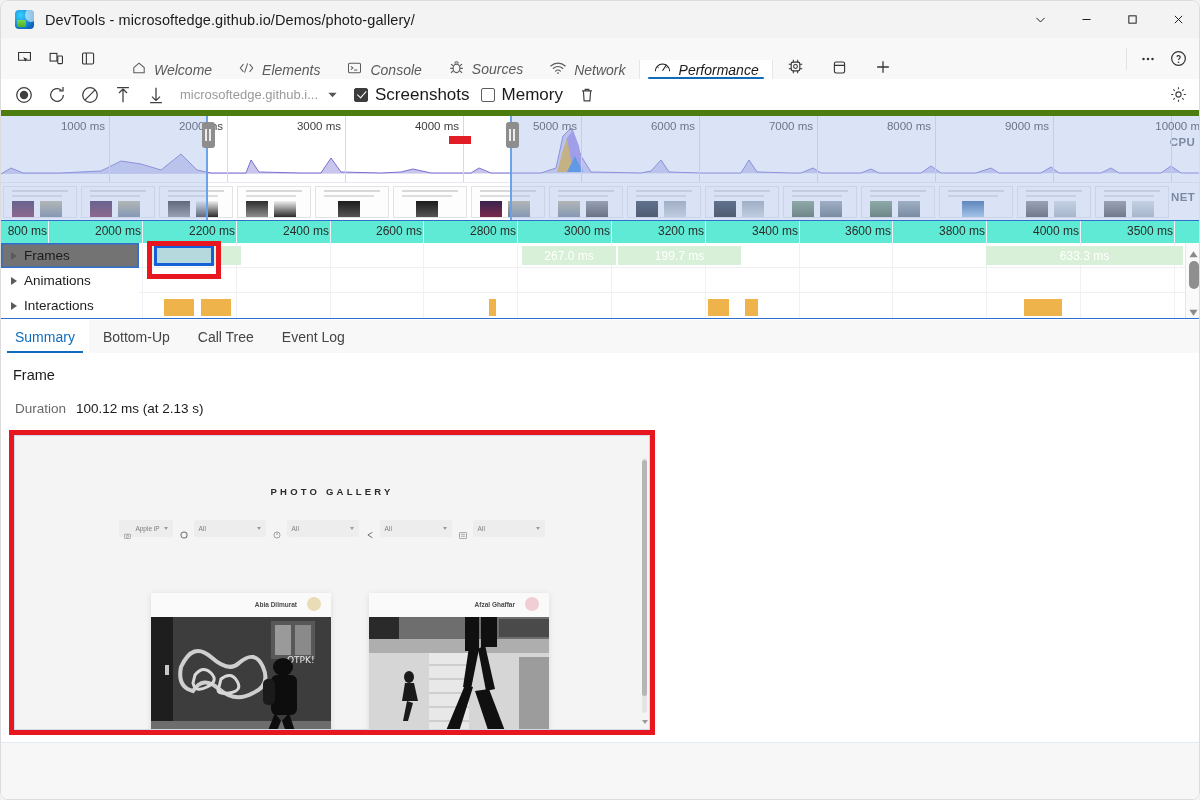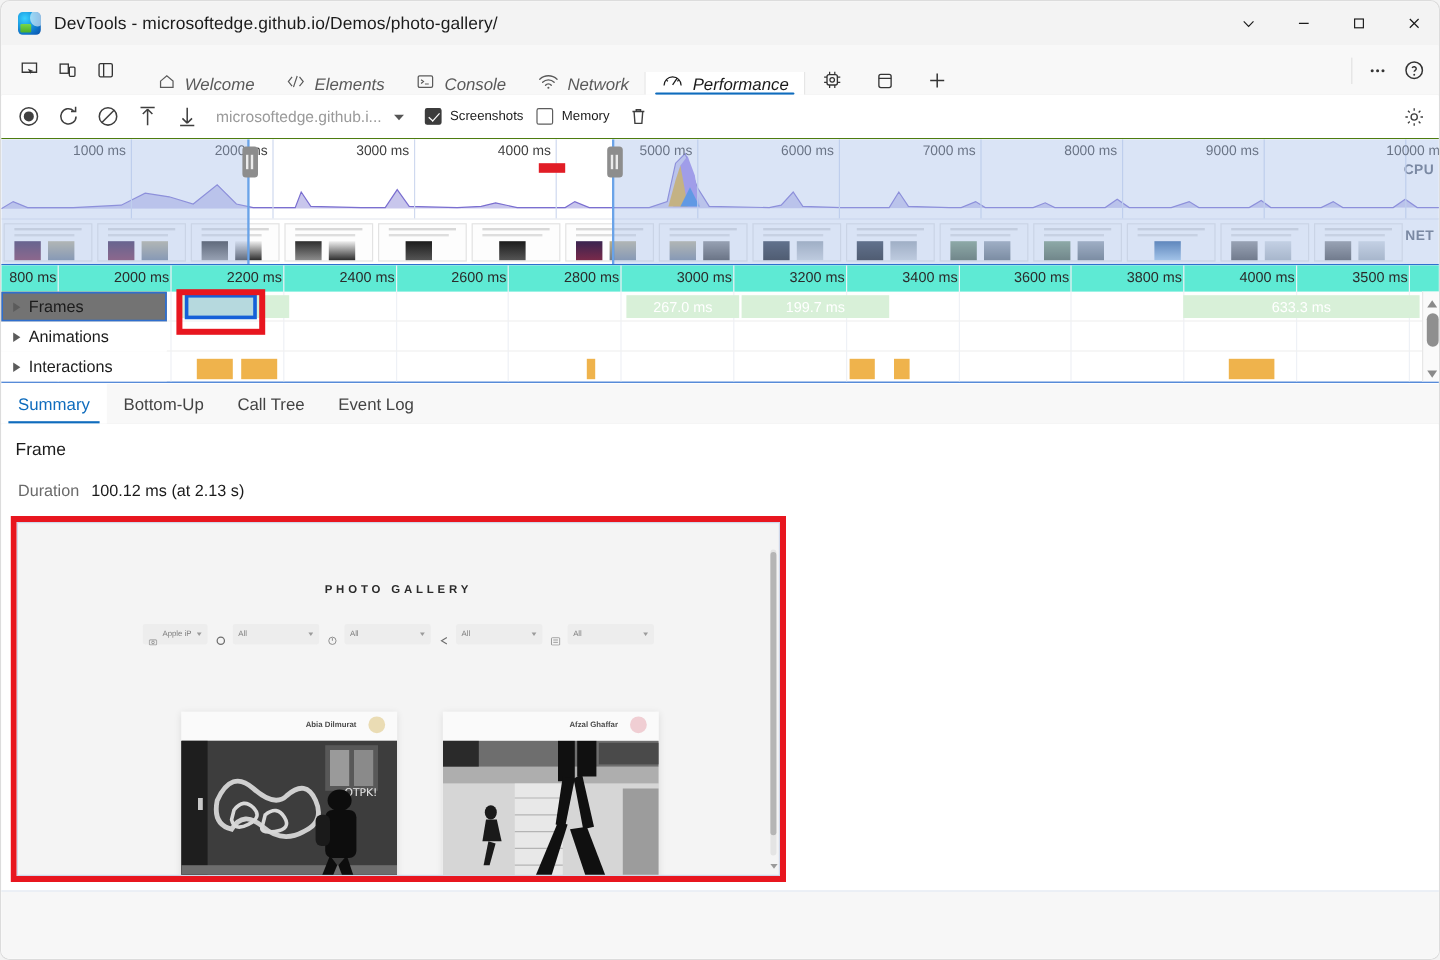--- a/index.html
+++ b/index.html
@@ -49,27 +49,27 @@
   .tab .tlabel{white-space:nowrap;}
   .tab.active{background:#ffffff;color:#1b1b1b;
     border-left:1px solid #e6e6e6;border-right:1px solid #e6e6e6;}
   .tab.active:after{content:"";position:absolute;left:8px;right:8px;bottom:0;height:2.5px;background:#0f6cbd;border-radius:2px;}
   .tabbar-right{margin-left:auto;display:flex;align-items:center;padding-right:8px;}
   .tabbar-right .vsep{height:22px;margin:0 6px;}
 
   
   .ctrlbar{
     position:absolute;left:0;top:78px;width:1200px;height:37px;
-    background:#ffffff;border-bottom:1px solid #4d7c0f;
+    background:#ffffff;border-bottom:6px solid #4d7c0f;
     display:flex;align-items:center;padding:0 8px;box-sizing:border-box;gap:3px;
   }
   .ctrl-icon{width:30px;height:30px;display:flex;align-items:center;justify-content:center;color:#404040;border-radius:4px;}
   .url-chip{font-size:13px;color:#9a9a9a;margin-left:6px;max-width:190px;overflow:hidden;white-space:nowrap;}
   .caret-btn{width:22px;height:26px;display:flex;align-items:center;justify-content:center;color:#555;}
-  .chk-wrap{display:flex;align-items:center;gap:7px;margin-left:8px;font-size:11px;color:#1b1b1b;}
+  .chk-wrap{display:flex;align-items:center;gap:7px;margin-left:8px;font-size:17px;color:#1b1b1b;}
   .chk{width:14px;height:14px;border:1.5px solid #5d5d5d;border-radius:2px;box-sizing:border-box;
        display:flex;align-items:center;justify-content:center;background:#fff;}
   .chk.on{background:#3c3c3c;border-color:#3c3c3c;}
   .chk.on:after{content:"";width:4px;height:8px;border:solid #fff;border-width:0 1.8px 1.8px 0;transform:rotate(42deg) translate(-0.5px,-1px);}
   .gear-right{margin-left:auto;width:30px;height:30px;display:flex;align-items:center;justify-content:center;color:#404040;}
 
   
   .overview{position:absolute;left:0;top:115px;width:1200px;height:104px;background:#ffffff;overflow:hidden;}
   .ov-cpu{position:absolute;left:0;top:0;width:1200px;height:66px;background:#ffffff;}
   .ov-film{position:absolute;left:0;top:66px;width:1200px;height:38px;background:#ffffff;border-top:1px solid #e7eaf0;}
@@ -219,20 +219,29 @@
         <span class="tlabel">Elements</span>
       </div>
       <div class="tab">
         <span>
           <svg width="17" height="16" viewBox="0 0 20 20">
               <rect x="2.5" y="4" width="15" height="12" rx="1.5" fill="none" stroke="#5a5a5a" stroke-width="1.3"></rect>
               <path d="M5.5 8l2.5 2-2.5 2M9.5 12.5h4" fill="none" stroke="#5a5a5a" stroke-width="1.3"></path>
             </svg>
         </span>
         <span class="tlabel">Console</span>
+      </div>
+      <div class="tab">
+        <span>
+          <svg width="17" height="17" viewBox="0 0 20 20">
+              <ellipse cx="10" cy="11" rx="4" ry="5" fill="none" stroke="#5a5a5a" stroke-width="1.3"></ellipse>
+              <path d="M6 8l-2.5-2M14 8l2.5-2M5.8 11H2.6M14.2 11h3.2M6 14l-2.5 2.2M14 14l2.5 2.2M8 5.2a2 2 0 014 0" fill="none" stroke="#5a5a5a" stroke-width="1.3"></path>
+            </svg>
+        </span>
+        <span class="tlabel">Sources</span>
       </div>
       <div class="tab">
         <span>
           <svg width="18" height="16" viewBox="0 0 22 20">
               <path d="M2 7.5a13 13 0 0118 0M5 10.6a8.6 8.6 0 0112 0M8 13.8a4 4 0 016 0" fill="none" stroke="#5a5a5a" stroke-width="1.4" stroke-linecap="round"></path>
               <circle cx="11" cy="16.4" r="1.1" fill="#5a5a5a"></circle>
             </svg>
         </span>
         <span class="tlabel">Network</span>
       </div>

